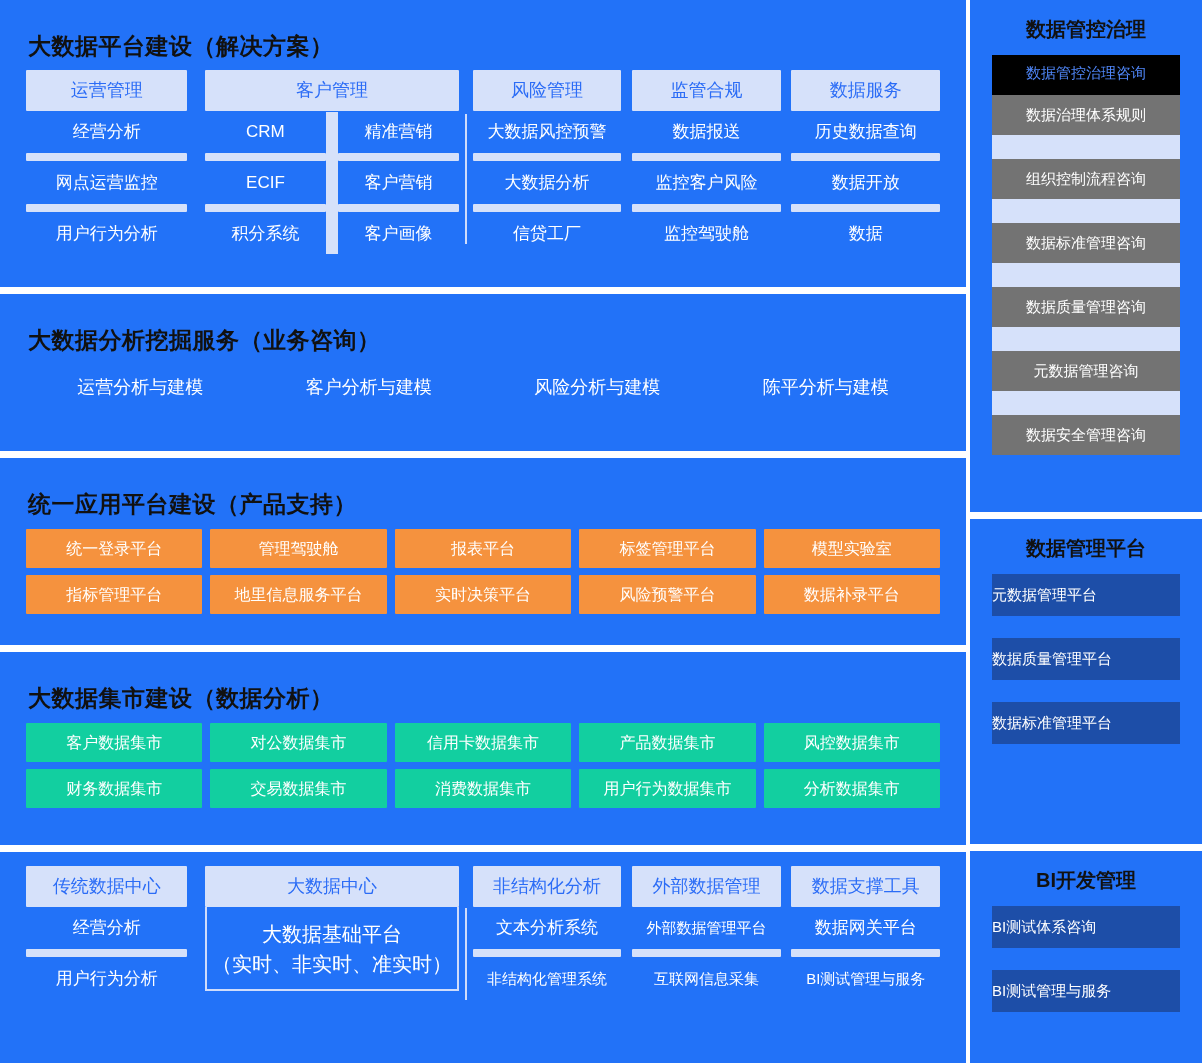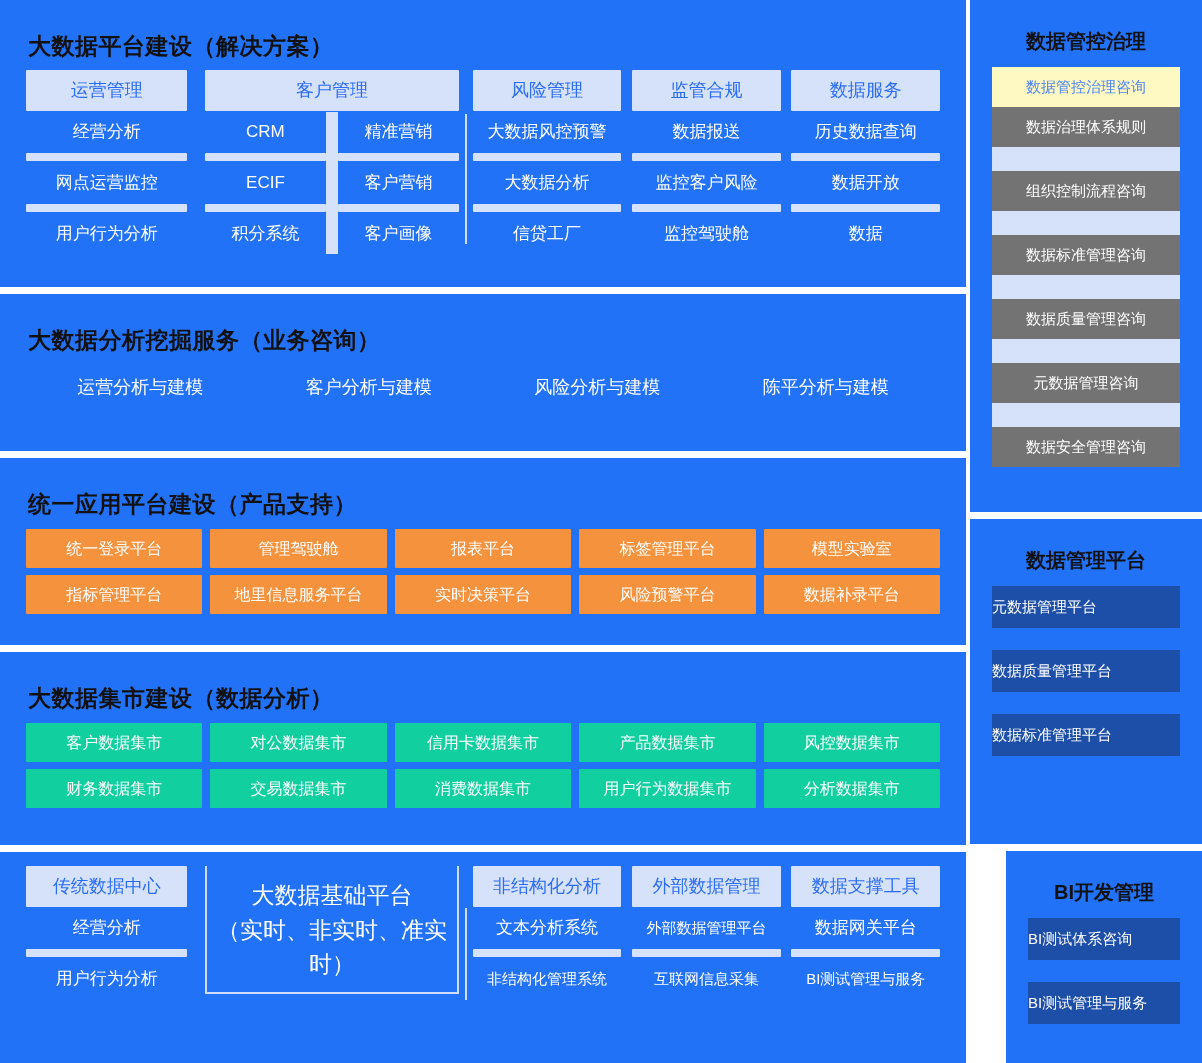--- a/index.html
+++ b/index.html
@@ -56,35 +56,35 @@
   .tile.green{background:#12cfa0;}
 
   
   .sec4{height:193px;}
 
   
   .sec5{flex:1;}
   .sec5 .cols{display:flex;padding:14px 26px 0 26px;position:relative;}
   .bigbox{
     border-left:2px solid #cfdcfb;border-right:2px solid #cfdcfb;border-bottom:2px solid #cfdcfb;
-    color:#fff;font-size:23px;text-align:center;
+    color:#fff;font-size:20px;text-align:center;
     padding:12px 4px 10px 4px;line-height:1.5;box-sizing:border-box;
   }
 
   
-  .rp{background:#2272f8;box-sizing:border-box;padding:12px 0 12px 0;}
+  .rp{background:#2272f8;box-sizing:border-box;padding:0 0 12px 0;}
   .rp-title{
     color:#111;font-weight:bold;font-size:20px;text-align:center;padding:16px 0 12px 0;
   }
   .rstack{margin:0 22px;}
   .ritem{
     height:40px;line-height:40px;text-align:center;font-size:15px;color:#ffffff;
     background:#737373;
   }
-  .ritem.first{background:#fef9c3;color:#4f86f7;}
+  .ritem.first{background:#000000;color:#4f86f7;font-family:Liberation Mono, monospace;}
   .rgap{height:24px;background:#d6e1fa;}
   .rcard{
     height:42px;line-height:42px;text-align:left;font-size:15px;color:#ffffff;
     background:#1d4ea8;margin:0 22px 22px 22px;
   }
   .rcard:last-child{margin-bottom:4px;}
 </style>
 </head>
 <body>
 
@@ -222,20 +222,21 @@
         <div class="col" style="width:165px;">
           <div class="col-hdr">传统数据中心</div>
           <div class="cell">经营分析</div>
           <div class="rule"></div>
           <div class="cell">用户行为分析</div>
         </div>
 
         <div style="width:18px;"></div>
 
         <div class="col" style="width:260px;">
+          <div class="col-hdr">大数据中心</div>
           <div class="bigbox">
             <div>大数据基础平台</div>
             <div>（实时、非实时、准实时）</div>
           </div>
         </div>
 
         <div style="width:14px;position:relative;">
           <div class="vline" style="left:6px;top:42px;height:92px;"></div>
         </div>
 
@@ -291,21 +292,21 @@
 
     <div class="rp" style="height:325px;">
       <div class="rp-title">数据管理平台</div>
       <div>
         <div class="rcard">元数据管理平台</div>
         <div class="rcard">数据质量管理平台</div>
         <div class="rcard">数据标准管理平台</div>
       </div>
     </div>
 
-    <div class="rp" style="flex:1;margin-left:36px;">
+    <div class="rp" style="flex:1;">
       <div class="rp-title">BI开发管理</div>
       <div>
         <div class="rcard">BI测试体系咨询</div>
         <div class="rcard">BI测试管理与服务</div>
       </div>
     </div>
 
   </div>
 </div>
 

